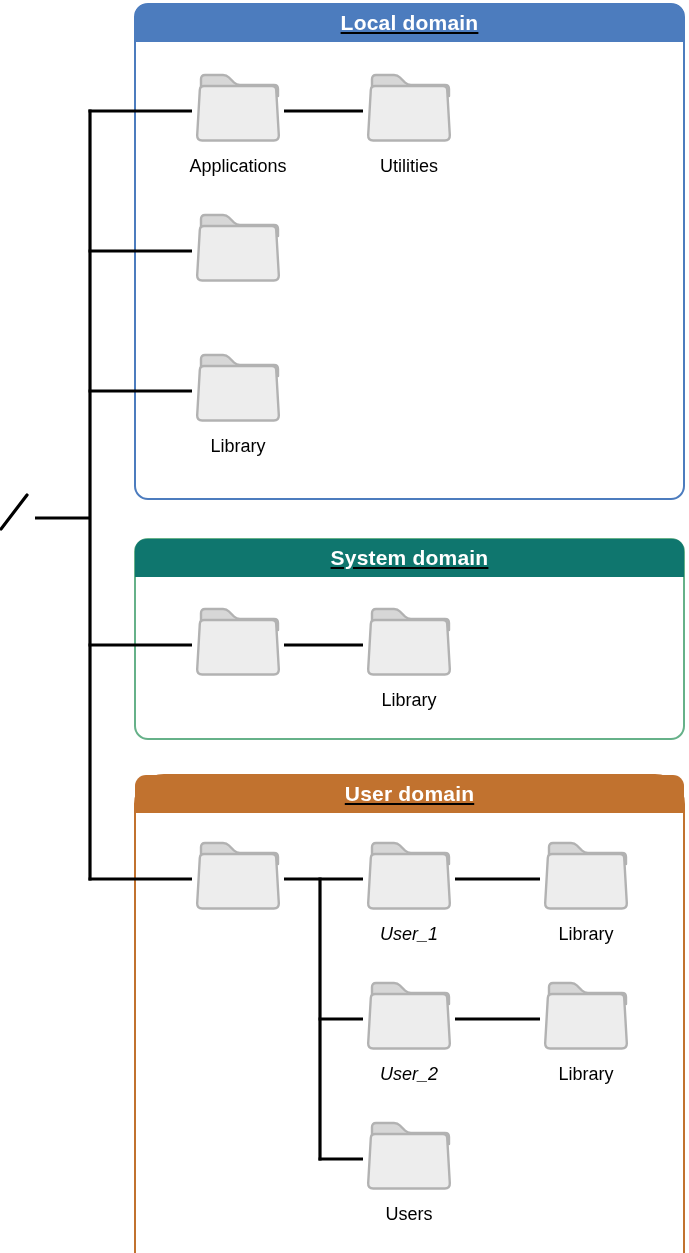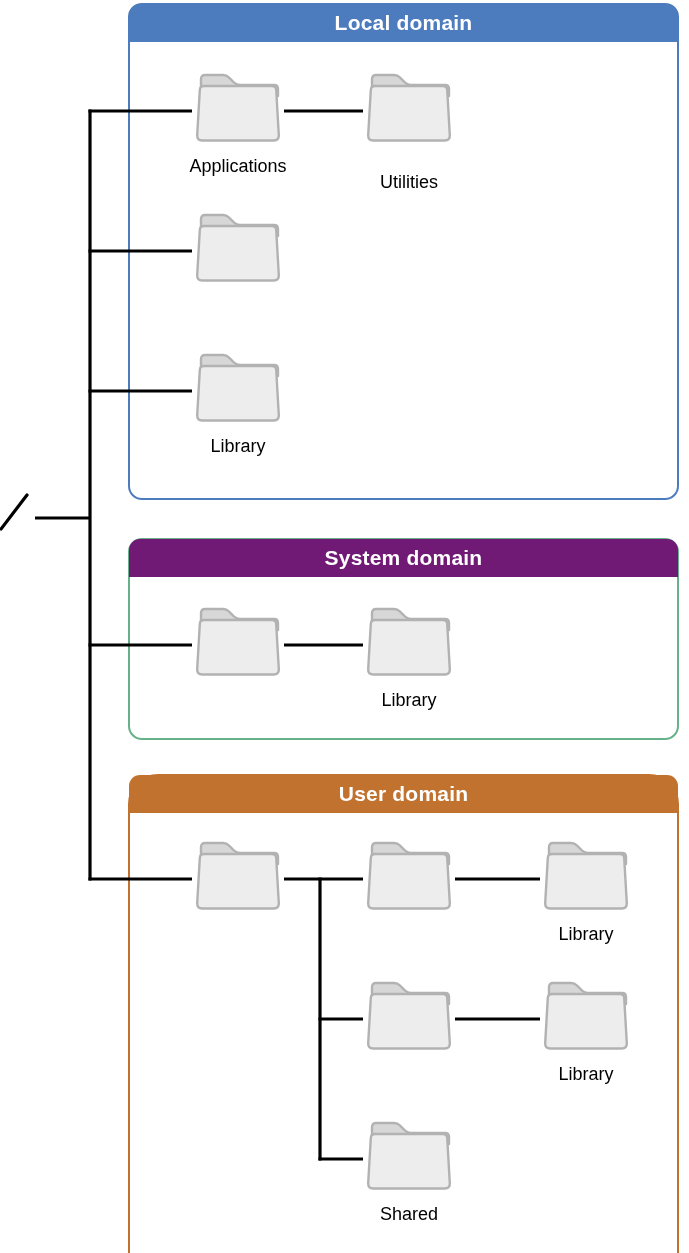--- a/index.html
+++ b/index.html
@@ -10,43 +10,44 @@
     position: relative;
     width: 689px;
     height: 1253px;
     background: #ffffff;
     overflow: hidden;
   }
 
   
   .domain-box {
     position: absolute;
-    left: 128px;
+    left: 134px;
     width: 551px;
     border: 2.5px solid;
     border-radius: 14px;
     background: transparent;
     z-index: 1;
+    text-decoration: underline;
   }
   .domain-header {
     height: 38px;
     margin: -1px -1px 0 -1px;
     border-radius: 11px 11px 0 0;
     color: #ffffff;
     font-weight: bold;
     font-size: 21px;
     display: flex;
     align-items: center;
     justify-content: center;
     letter-spacing: 0.2px;
   }
   .domain-local  { top: 3px;   height: 497px; border-color: #4C7CBE; }
   .domain-local  .domain-header { background: #4C7CBE; }
   .domain-system { top: 538px; height: 202px; border-color: #66B189; }
-  .domain-system .domain-header { background: #701a75; }
+  .domain-system .domain-header { background: #0f766e; }
   .domain-user   { top: 774px; height: 578px; border-color: #C1722F; border-radius: 30px; }
   .domain-user   .domain-header { background: #C1722F; }
 
   
   .connectors {
     position: absolute;
     left: 0; top: 0;
     width: 689px; height: 1253px;
     z-index: 3;
     pointer-events: none;
@@ -135,21 +136,21 @@
         <use href="#folder-shape"></use>
       </svg>
   </div>
   <div class="folder-label" style="left:160px;top:154px">Applications</div>
 
   <div class="folder" style="left:363px;top:72px">
     <svg viewBox="0 0 92 72">
         <use href="#folder-shape"></use>
       </svg>
   </div>
-  <div class="folder-label" style="left:331px;top:170px">Utilities</div>
+  <div class="folder-label" style="left:331px;top:154px">Utilities</div>
 
   <div class="folder" style="left:192px;top:212px">
     <svg viewBox="0 0 92 72">
         <use href="#folder-shape"></use>
       </svg>
   </div>
 
   <div class="folder" style="left:192px;top:352px">
     <svg viewBox="0 0 92 72">
         <use href="#folder-shape"></use>
@@ -174,41 +175,43 @@
     <svg viewBox="0 0 92 72">
         <use href="#folder-shape"></use>
       </svg>
   </div>
 
   <div class="folder" style="left:363px;top:840px">
     <svg viewBox="0 0 92 72">
         <use href="#folder-shape"></use>
       </svg>
   </div>
+  <div class="folder-label italic" style="left:331px;top:922px">User_1</div>
 
   <div class="folder" style="left:540px;top:840px">
     <svg viewBox="0 0 92 72">
         <use href="#folder-shape"></use>
       </svg>
   </div>
   <div class="folder-label" style="left:508px;top:922px">Library</div>
 
   <div class="folder" style="left:363px;top:980px">
     <svg viewBox="0 0 92 72">
         <use href="#folder-shape"></use>
       </svg>
   </div>
+  <div class="folder-label italic" style="left:331px;top:1062px">User_2</div>
 
   <div class="folder" style="left:540px;top:980px">
     <svg viewBox="0 0 92 72">
         <use href="#folder-shape"></use>
       </svg>
   </div>
   <div class="folder-label" style="left:508px;top:1062px">Library</div>
 
   <div class="folder" style="left:363px;top:1120px">
     <svg viewBox="0 0 92 72">
         <use href="#folder-shape"></use>
       </svg>
   </div>
-  <div class="folder-label" style="left:331px;top:1202px">Shared</div>
+  <div class="folder-label" style="left:331px;top:1202px">Users</div>
 
 </div>
 
 </body></html>

